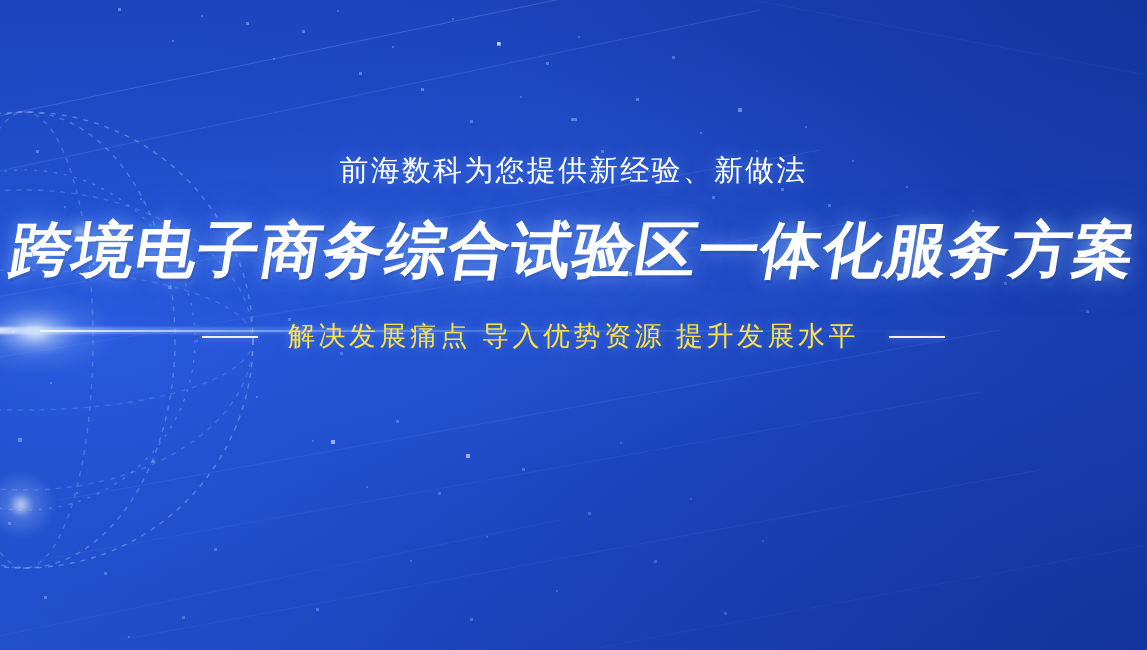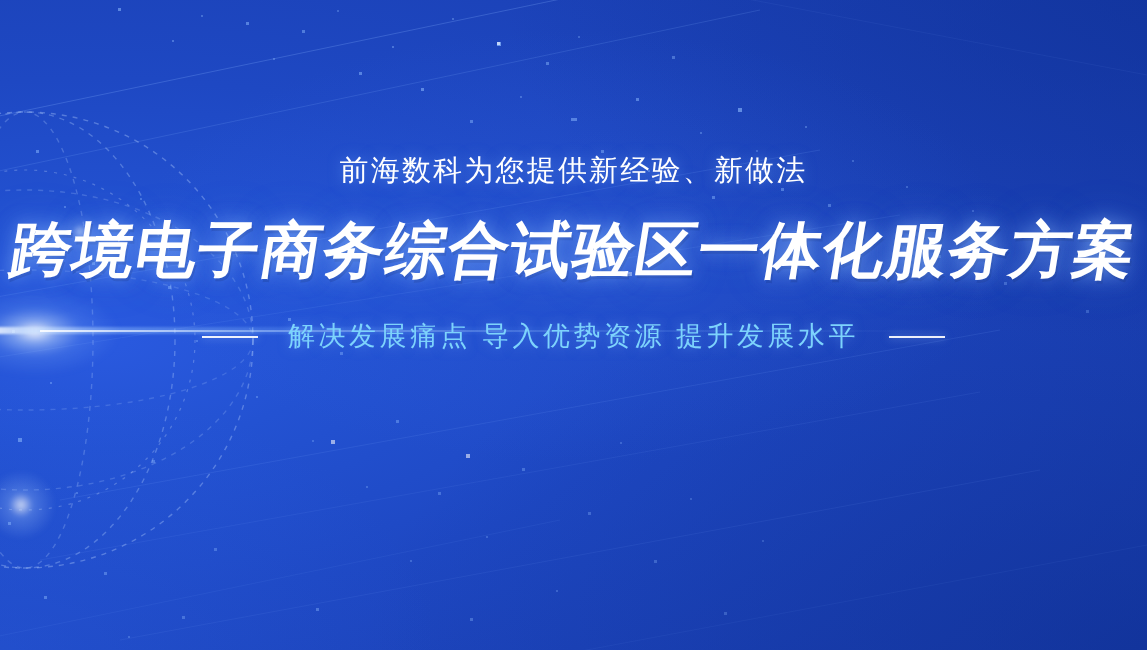--- a/index.html
+++ b/index.html
@@ -183,21 +183,21 @@
   .rule {
     display: block;
     width: 56px;
     height: 2px;
     background: rgba(255,255,255,0.92);
     box-shadow: 0 0 8px rgba(170,205,255,0.6);
   }
   .subtext {
     font-size: 27px;
     line-height: 1;
-    color: #7dd3fc;
+    color: #fde047;
     letter-spacing: 3.5px;
     font-weight: 400;
     text-shadow: 0 0 12px rgba(120,175,255,0.50);
   }
 </style>
 </head>
 <body>
 
 <div id="banner">
 

